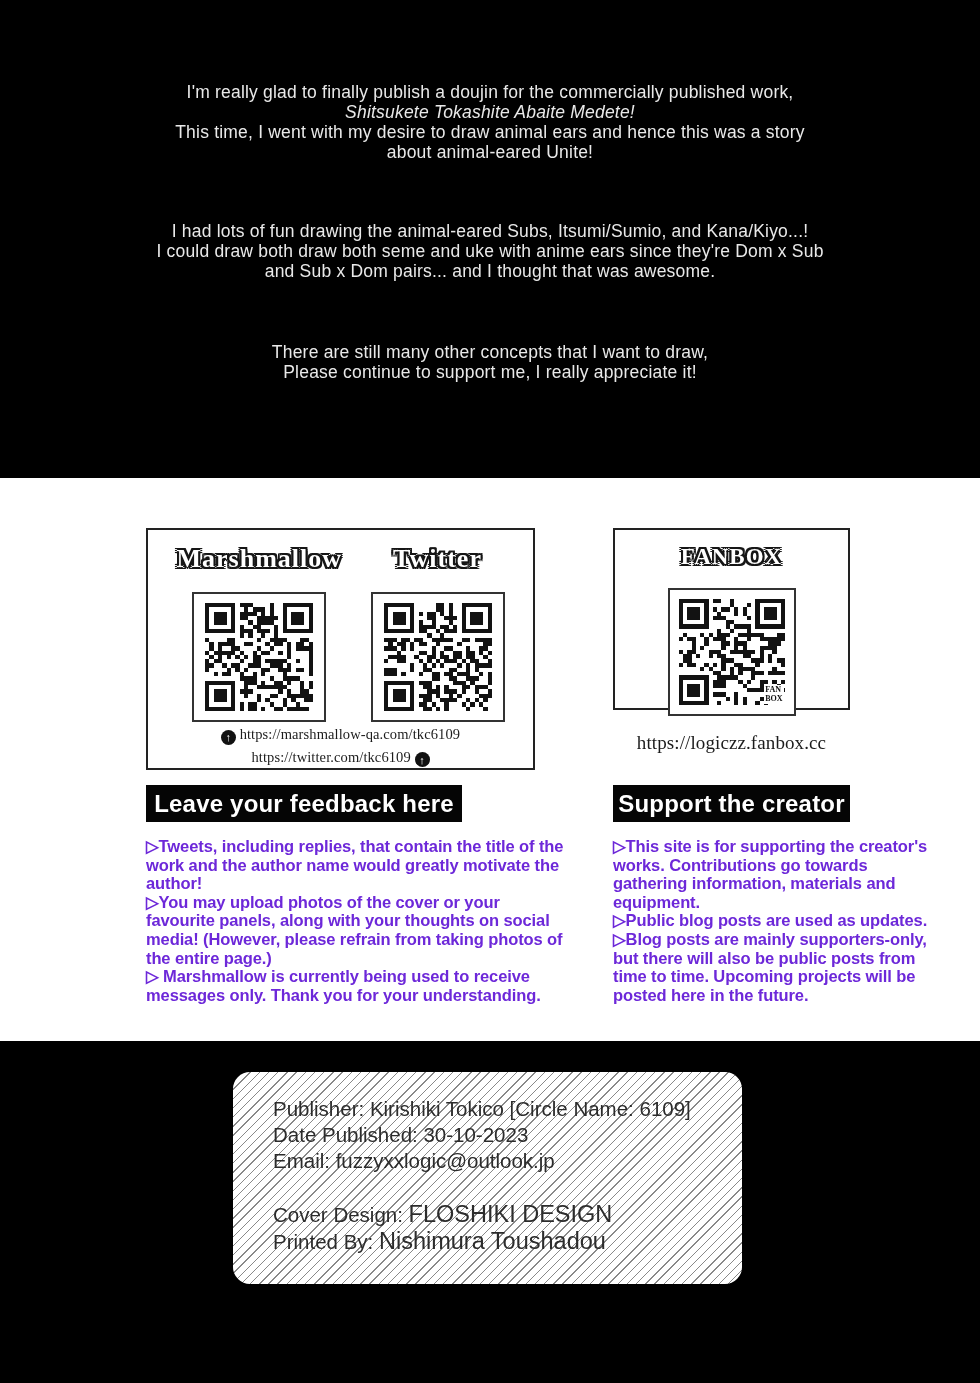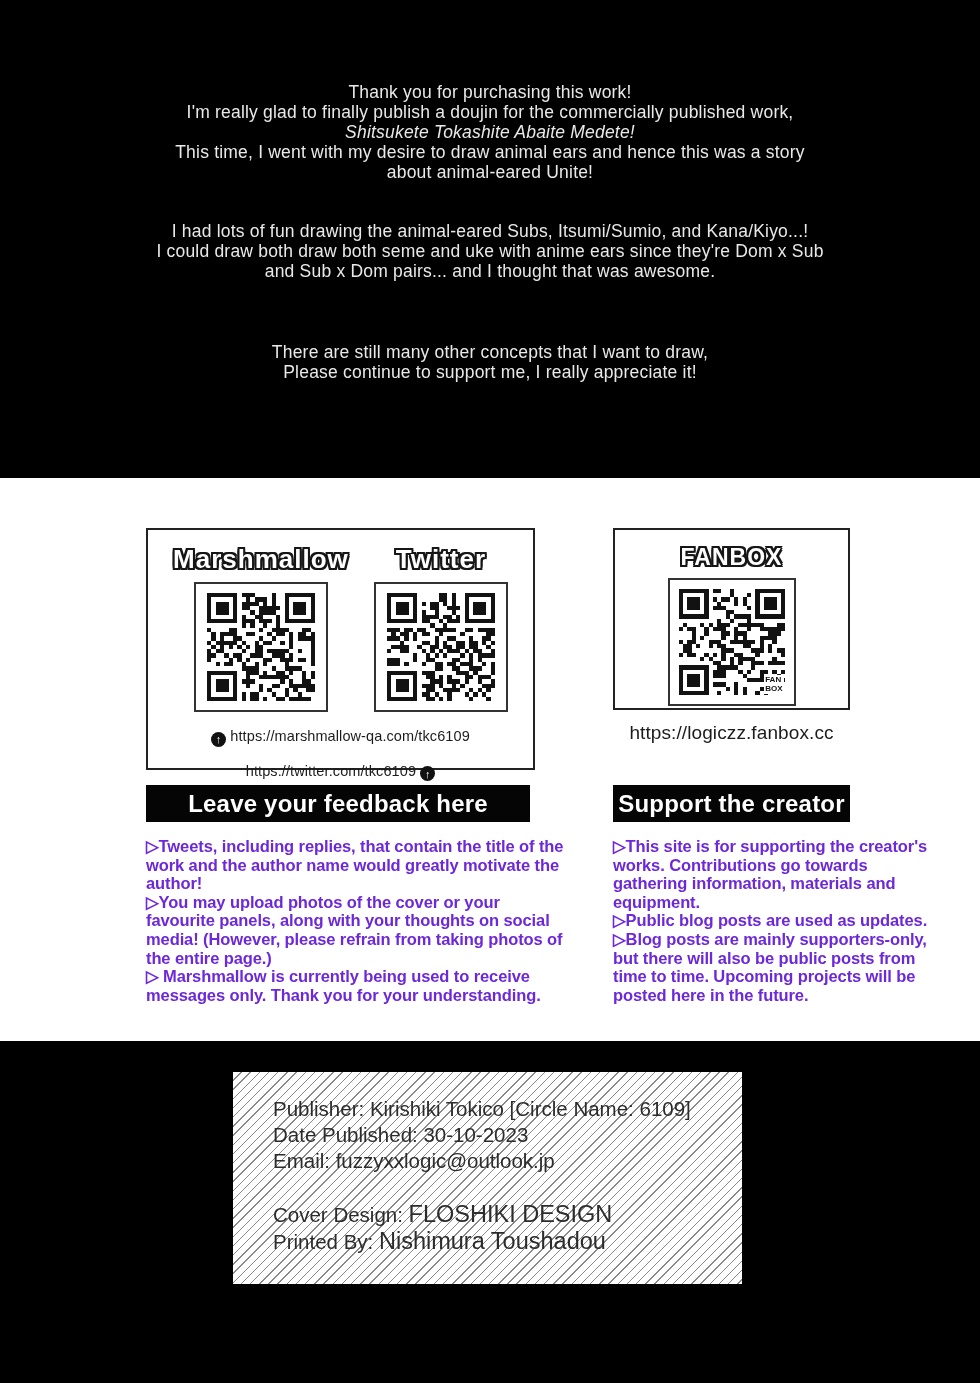--- a/index.html
+++ b/index.html
@@ -12,86 +12,85 @@
   .band-bottom { top:1041px; height:342px; background:#000; }
 
   
   .intro-p { position:absolute; left:0; width:980px; text-align:center;
              color:#e9e9e9; font-size:17.5px; line-height:20px; font-weight:500;
              letter-spacing:.2px; }
   .p1 { top:82px; } .p2 { top:221px; } .p3 { top:342px; }
   .it { font-style:italic; }
 
   
-  .card { position:absolute; background:#fff; border:2px solid #222; }
+  .card { position:absolute; background:#fff; border:2px solid #222;font-family:Liberation Serif, serif; }
   .card-feedback { left:146px; top:50px;  width:389px; height:242px; }
   .card-fanbox   { left:613px; top:50px;  width:237px; height:182px; }
 
   .bubble { font-weight:bold; color:#fff; letter-spacing:1px; text-align:center;
             text-shadow:-2px -2px 0 #161616, 2px -2px 0 #161616, -2px 2px 0 #161616,
                          2px 2px 0 #161616, -2px 0 0 #161616, 2px 0 0 #161616,
                          0 -2px 0 #161616, 0 2px 0 #161616; }
   .card-feedback .bubble { font-size:26px; }
   .card-fanbox   .bubble { font-size:23px; }
 
   .qr-cols { display:flex; justify-content:space-evenly; margin-top:14px; }
   .qr-col  { display:flex; flex-direction:column; align-items:center; }
-  .qr-frame { border:2px solid #333; background:#fff; padding:9px; margin-top:7px;
+  .qr-frame { border:2px solid #333; background:#fff; padding:9px; margin-top:18px;
               position:relative; }
   .qr-frame-lg { width:134px; height:130px; }
   .qr-frame-fb { width:128px; height:128px; }
   .qr-code, .qr-code svg { width:100%; height:100%; display:block; }
 
   .fanbox-corner { position:absolute; right:10px; bottom:10px; background:#fff;
                    color:#111; font-size:8px; font-weight:bold; line-height:1.05;
                    white-space:pre-line; padding:1px 1px; letter-spacing:0; }
 
-  .url-line { text-align:center; font-size:14.5px; color:#1c1c1c; margin-top:16px;
+  .url-line { text-align:center; font-size:14.5px; color:#1c1c1c; margin-top:4px;
               font-weight:500; letter-spacing:.1px; }
   .url-line:first-of-type { margin-top:10px; }
   .circ-icon { display:inline-flex; width:15px; height:15px; border-radius:50%;
                background:#111; color:#fff; align-items:center; justify-content:center;
                font-size:11px; font-weight:bold; vertical-align:-2px; }
   .card-fanbox .url-line { margin-top:16px; font-size:19px; }
 
   
   .bar { position:absolute; background:#050505; color:#fff; font-weight:bold;
          font-size:24px; text-align:center; height:37px; line-height:37px;
          letter-spacing:.2px; }
-  .bar-feedback { left:146px; top:307px; width:384px; }
+  .bar-feedback { left:146px; top:307px; width:316px; }
   .bar-support  { left:613px; top:307px; width:237px; }
 
   
   .bullets { position:absolute; color:#6d28d9; font-size:16.5px; line-height:18.6px;
              font-weight:600; letter-spacing:-.1px; }
   .bullets-feedback { left:146px; top:359px; width:422px; }
   .bullets-support  { left:613px; top:359px; width:332px; }
 
   
   .hatch-box { position:absolute; left:233px; top:31px; width:509px; height:212px;
                background-color:#fff;
                background-image:repeating-linear-gradient(135deg,
                   rgba(255,255,255,0) 0px, rgba(255,255,255,0) 5.5px,
                   rgba(40,40,40,.55) 5.5px, rgba(40,40,40,.55) 6.5px);
-               padding:24px 0 0 40px; color:#2c2c2c; }
+               padding:24px 0 0 40px; color:#2c2c2c;border-radius:17px; }
   .pub-line { font-size:20.5px; line-height:26px; font-weight:500; }
   .pub-gap  { height:27px; }
   .pub-value-big { font-size:23.5px; }
 
   
   .footer { position:absolute; right:8px; bottom:8px; text-align:right;
             color:#dcdcdc; font-family:"Liberation Serif","DejaVu Serif",serif;
             font-size:19.5px; line-height:20px; }
 </style>
 </head>
 <body>
 
 <section class="band band-top">
   <div class="intro-p p1">
-    <div>Thank you for purchasing this work!</div>
     <div>I'm really glad to finally publish a doujin for the commercially published work,</div>
     <div class="it">Shitsukete Tokashite Abaite Medete!</div>
     <div>This time, I went with my desire to draw animal ears and hence this was a story</div>
     <div>about animal-eared Unite!</div>
   </div>
   <div class="intro-p p2">
     <div>I had lots of fun drawing the animal-eared Subs, Itsumi/Sumio, and Kana/Kiyo...!</div>
     <div>I could draw both draw both seme and uke with anime ears since they're Dom x Sub</div>
     <div>and Sub x Dom pairs... and I thought that was awesome.</div>
   </div>

